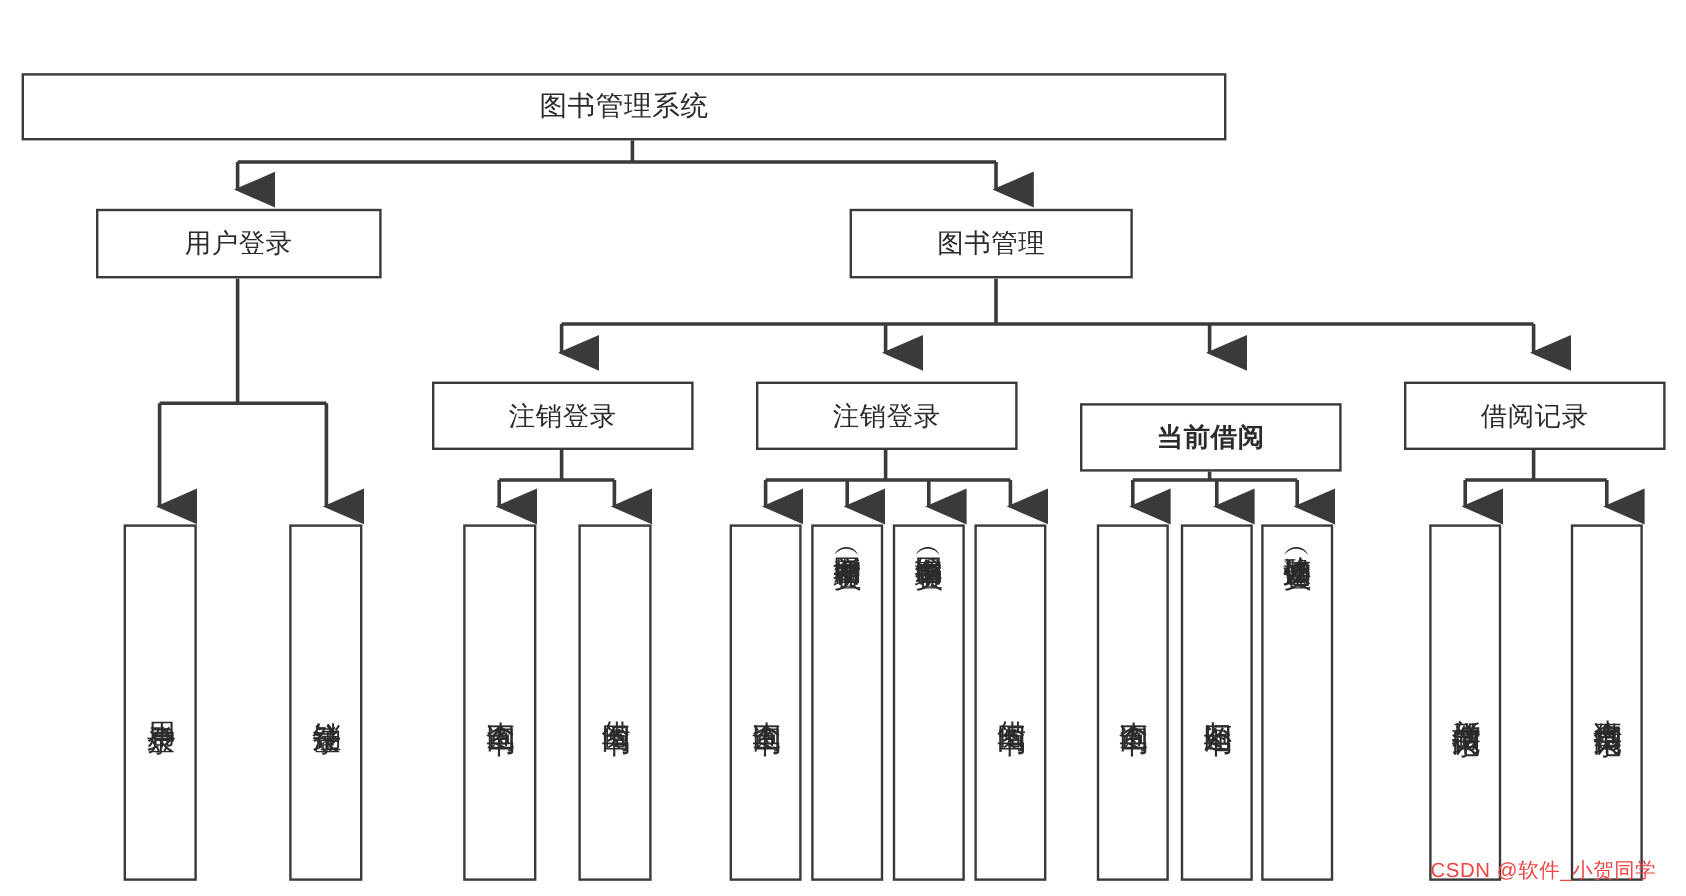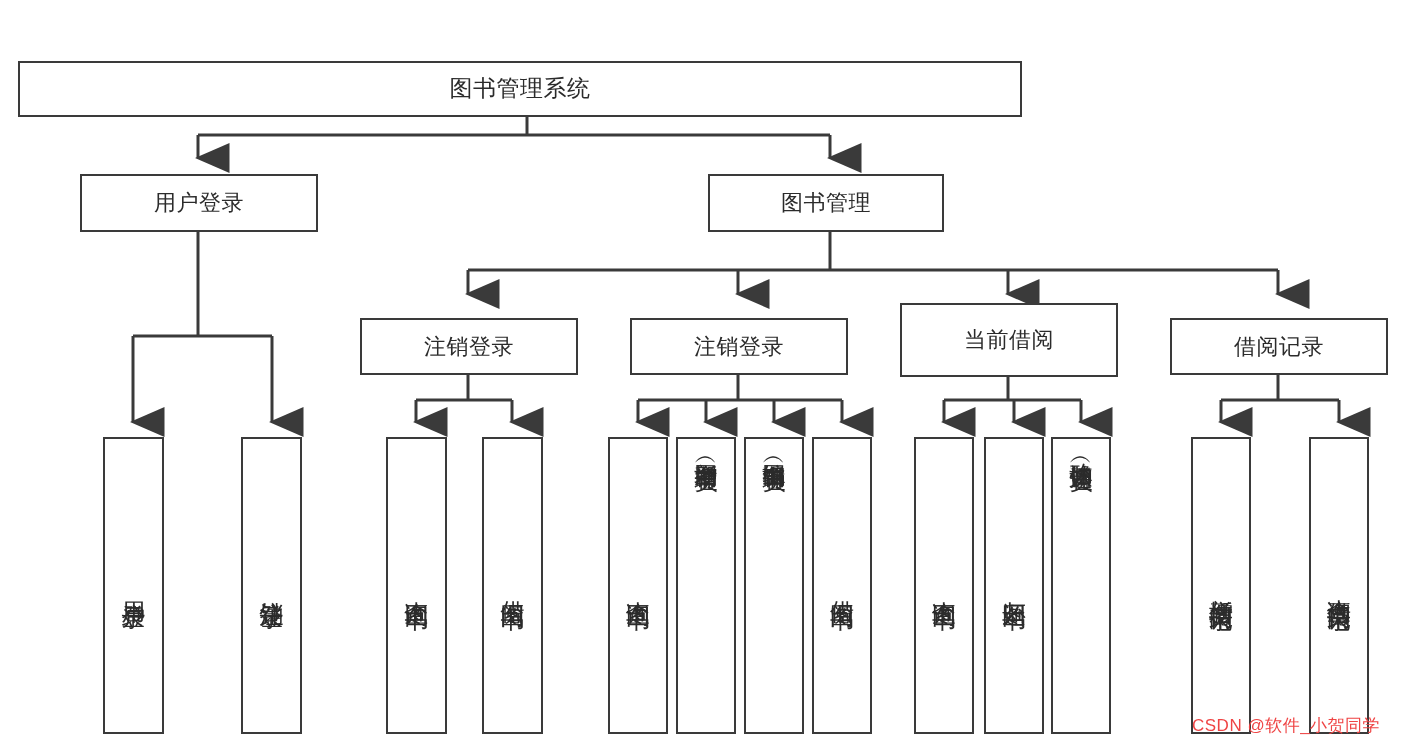--- a/index.html
+++ b/index.html
@@ -145,21 +145,21 @@
   <div class="node horiz" style="left:708px; top:174px; width:236px; height:58px;">
     <span class="node-label">图书管理</span>
   </div>
 
   <div class="node horiz" style="left:360px; top:318px; width:218px; height:57px;">
     <span class="node-label">注销登录</span>
   </div>
   <div class="node horiz" style="left:630px; top:318px; width:218px; height:57px;">
     <span class="node-label">注销登录</span>
   </div>
-  <div class="node horiz" style="left:900px; top:303px; width:218px; height:74px;">
+  <div class="node horiz" style="left:900px; top:336px; width:218px; height:57px;font-weight:bold;">
     <span class="node-label">当前借阅</span>
   </div>
   <div class="node horiz" style="left:1170px; top:318px; width:218px; height:57px;">
     <span class="node-label">借阅记录</span>
   </div>
 
   <div class="node vert centered" style="left:103px; top:437px; width:61px; height:297px;">
     <span class="node-label">用户登录</span>
   </div>
   <div class="node vert centered" style="left:241px; top:437px; width:61px; height:297px;">

